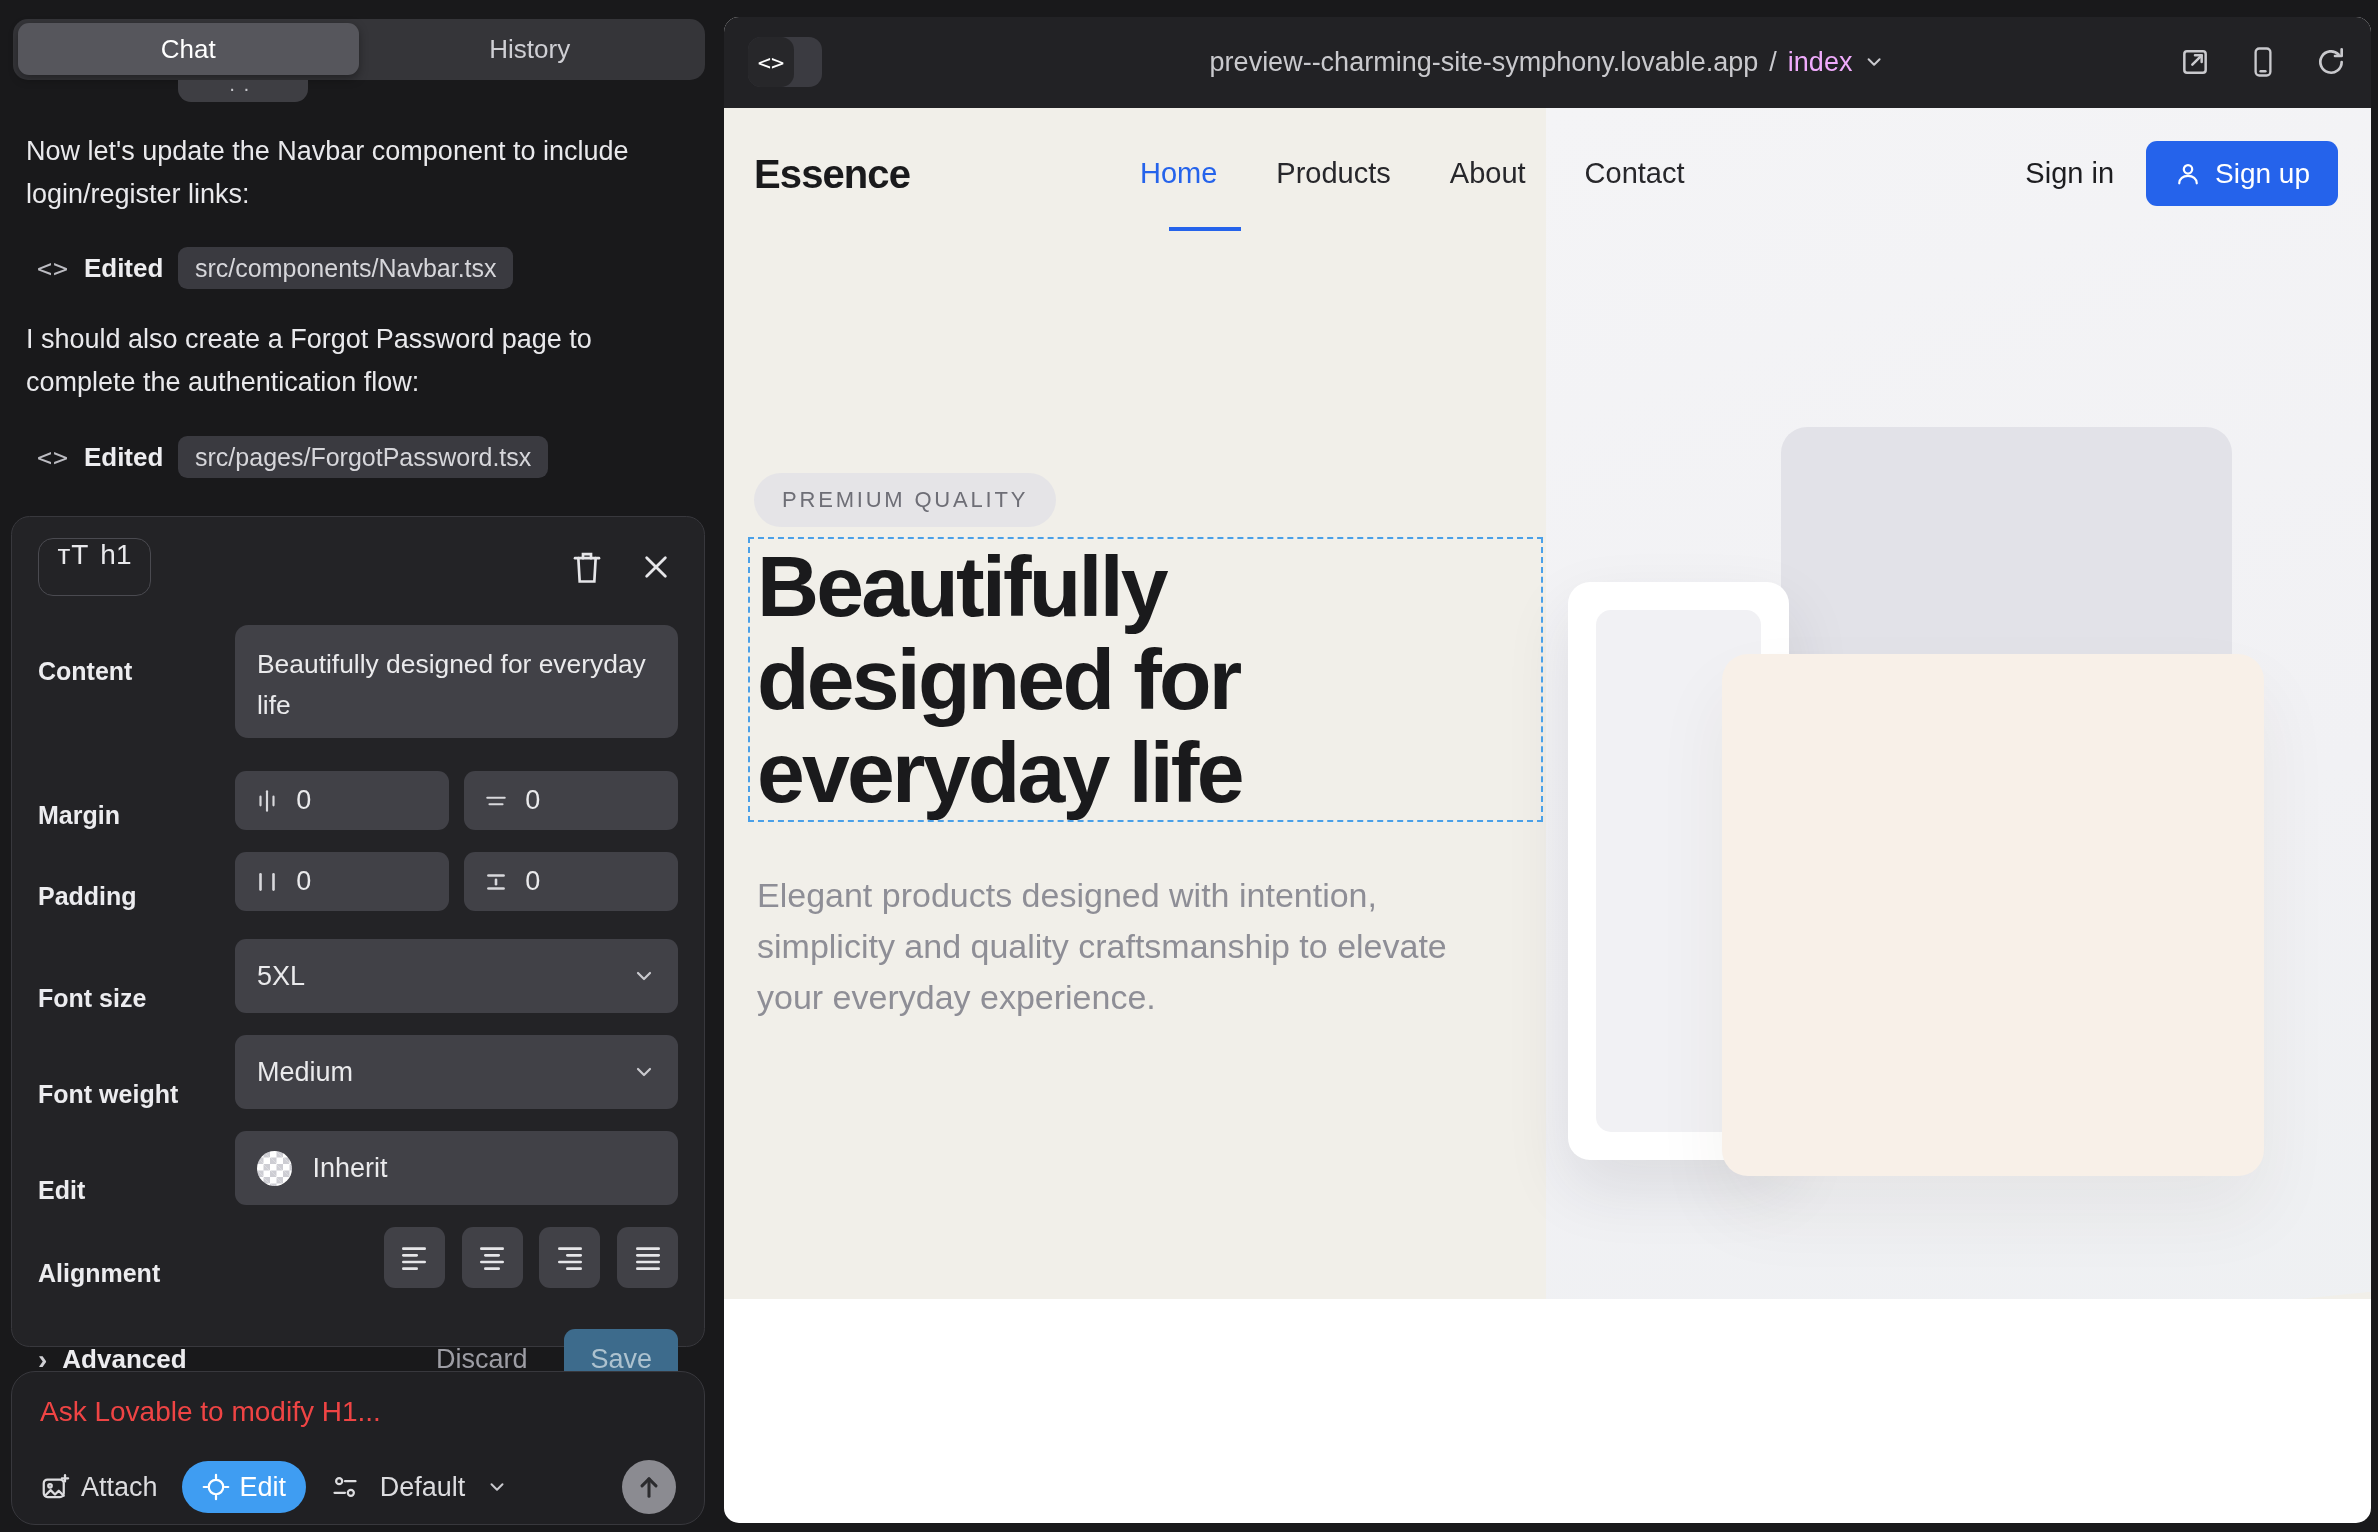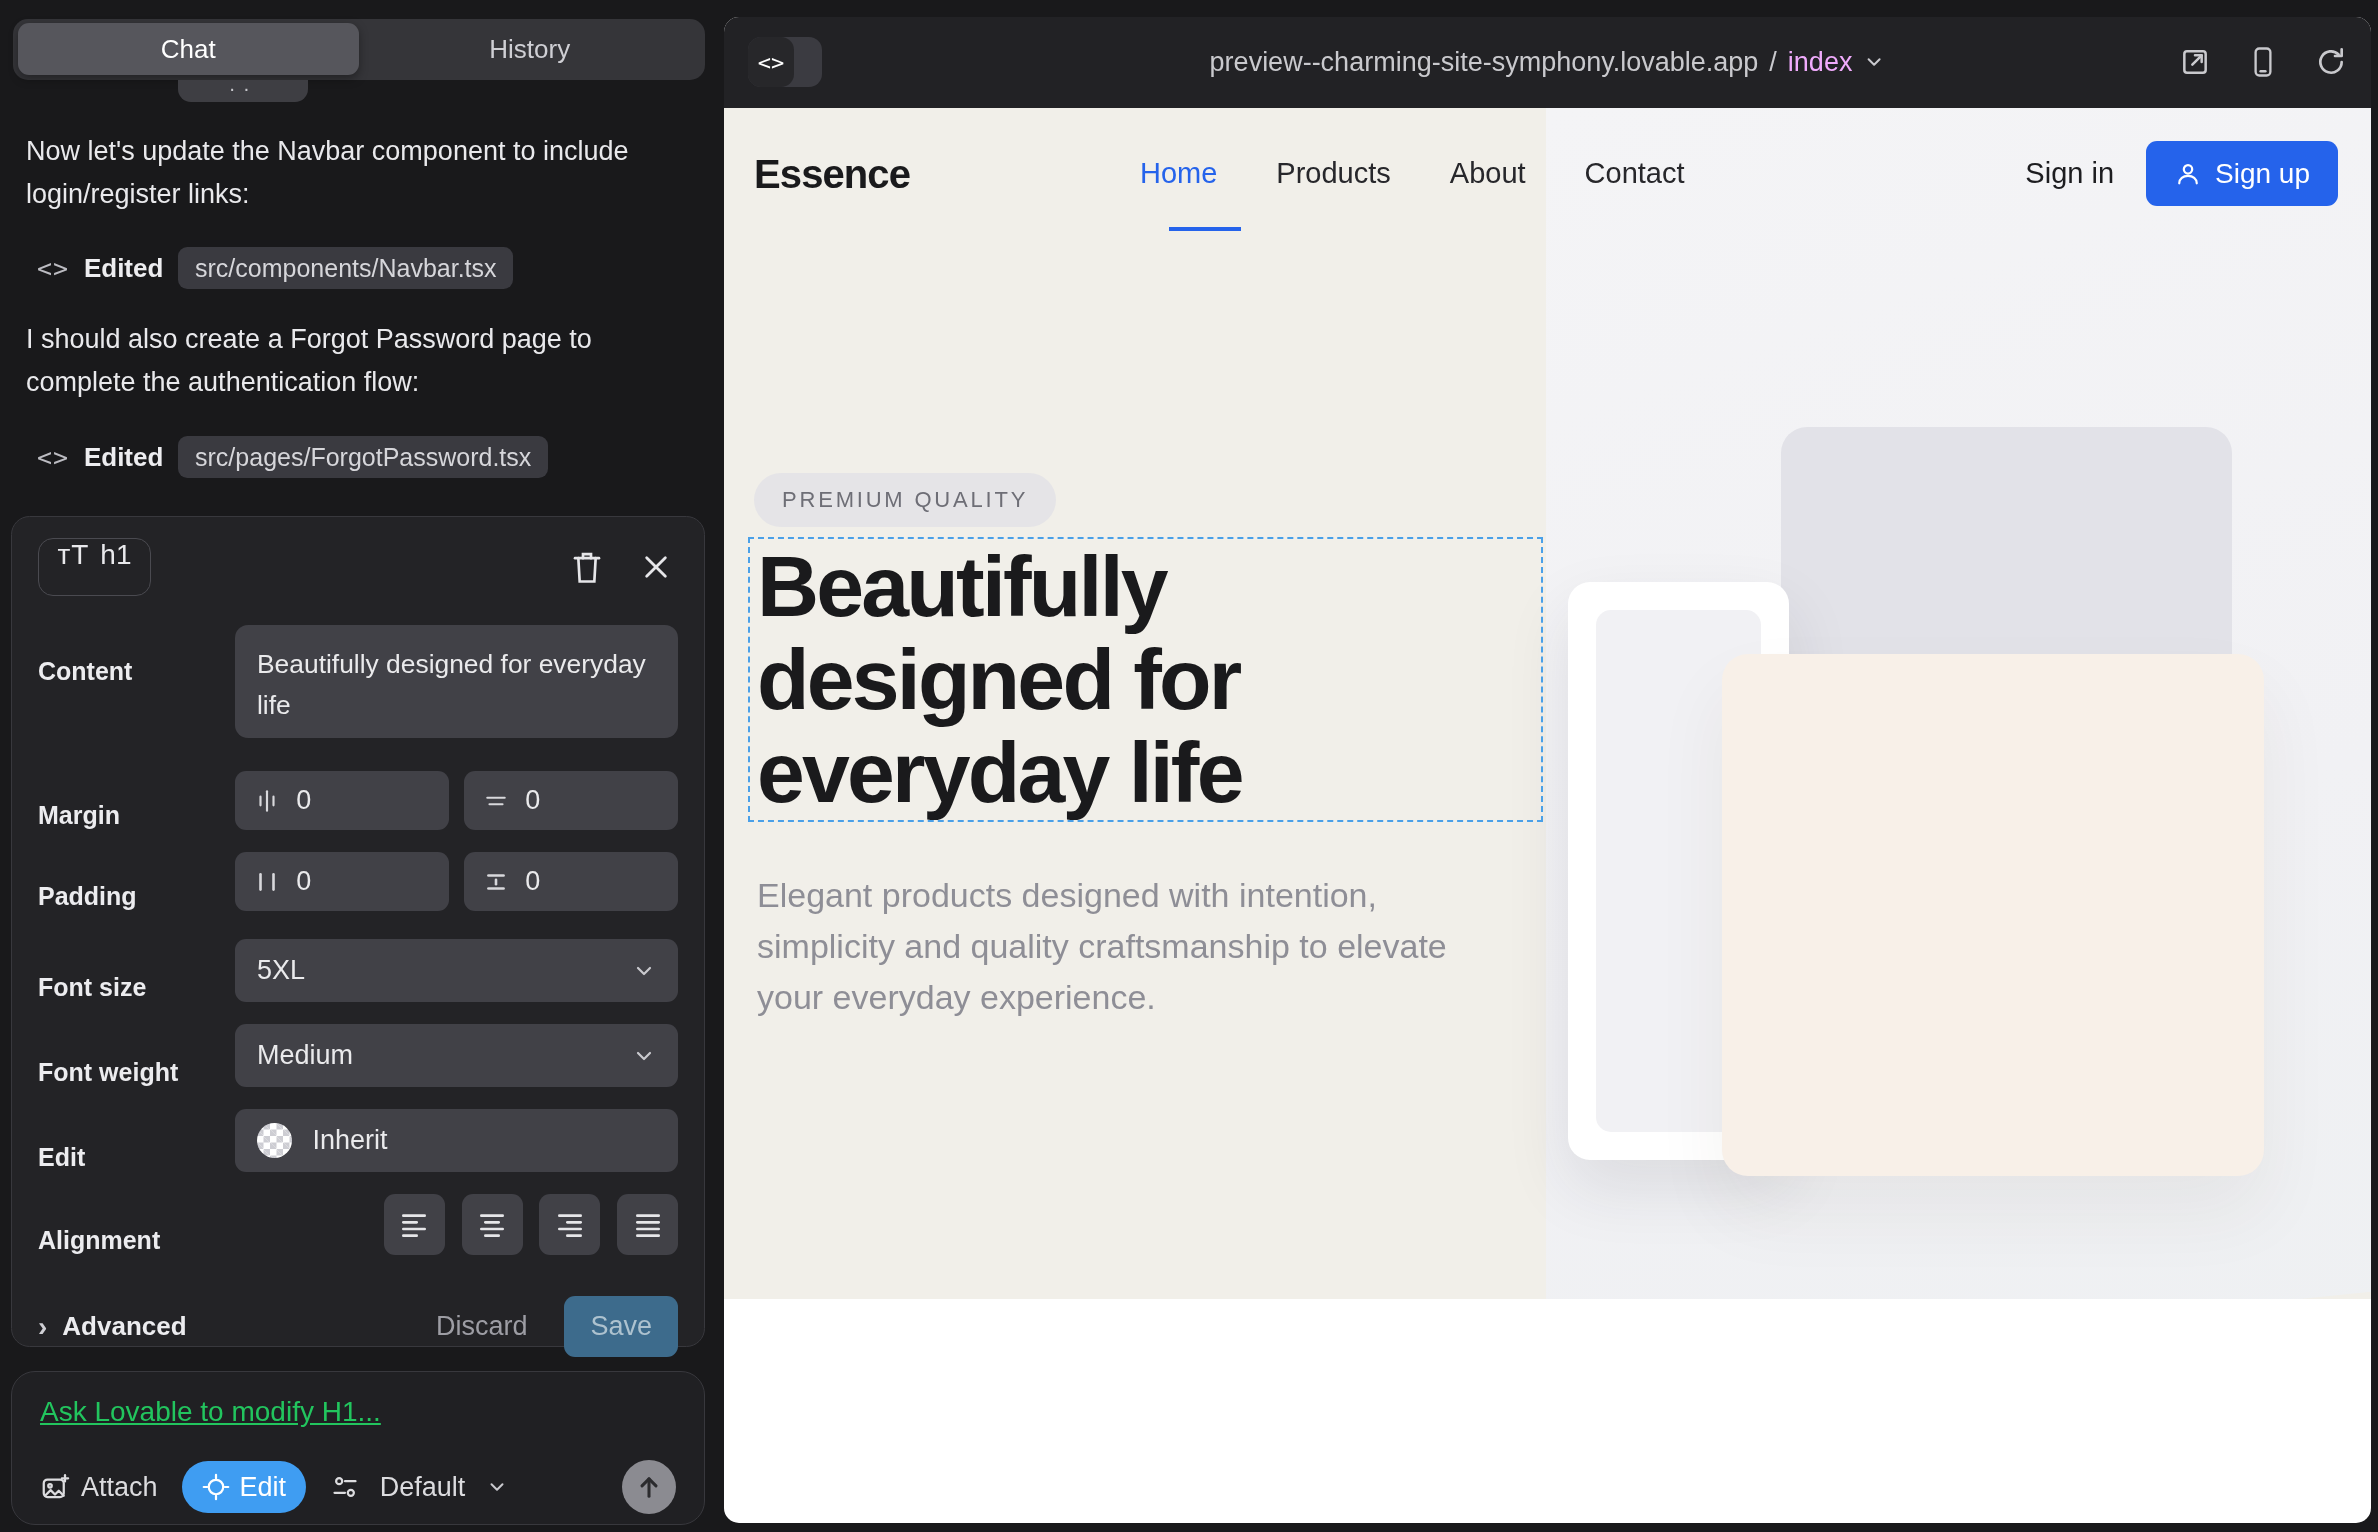--- a/index.html
+++ b/index.html
@@ -36,21 +36,21 @@
               cursor:pointer; margin-left:24px; }
   .row { display:flex; align-items:flex-end; }
   .row-label { width:197px; font-size:25px; font-weight:bold; color:#ececef; flex:none; }
   .field-area { flex:1; display:flex; gap:15px; }
   .content-row { margin-top:32px; align-items:flex-start; }
   .content-row .row-label { padding-top:32px; }
   .textarea { flex:1; height:113px; background:#414147; border-radius:13px; padding:18.6px 22px;
               font-size:26.4px; line-height:1.55; color:#eaeaec; }
   .mini-input { flex:1; height:59px; background:#414147; border-radius:11px; display:flex;
                 align-items:center; gap:16.7px; padding:0 18.6px; color:#eaeaec; font-size:27px; }
-  .select { flex:1; height:63px; background:#414147; border-radius:11px; display:flex;
+  .select { flex:1; height:74px; background:#414147; border-radius:11px; display:flex;
             align-items:center; padding:0 22px; color:#eaeaec; font-size:27px; cursor:pointer; }
   .select .sel-val { flex:1; }
   .swatch { width:35px; height:35px; border-radius:50%; margin-right:20.4px; background-color:#fff;
             background-image:linear-gradient(45deg,#cdcdd3 25%,transparent 25%,transparent 75%,#cdcdd3 75%),
                              linear-gradient(45deg,#cdcdd3 25%,transparent 25%,transparent 75%,#cdcdd3 75%);
             background-size:13px 13px; background-position:0 0,6.5px 6.5px; }
   .align-btns { flex:1; display:flex; gap:16.7px; justify-content:flex-end; }
   .align-btn { width:61px; height:61px; background:#414147; border-radius:11px; display:flex;
                align-items:center; justify-content:center; cursor:pointer; }
   .panel-footer { display:flex; align-items:center; margin-top:41px; height:61px; }
@@ -58,21 +58,21 @@
               font-weight:bold; cursor:pointer; }
   .chev-r { color:#cfcfd4; font-size:28px; }
   .footer-spacer { flex:1; }
   .discard { color:#9d9da4; font-size:27px; cursor:pointer; margin-right:37px; }
   .save-btn { background:#3d6b8c; color:#adc2cf; font-size:27px; border-radius:11px;
               padding:0 26px; height:61px; display:flex; align-items:center; cursor:pointer; }
 
   
   .chat-input { position:absolute; left:11px; top:1371px; width:694px; height:154px;
                 background:#202023; border:1.9px solid #38383d; border-radius:24px; padding:24px 28px; }
-  .placeholder { font-size:28px; color:#22c55e;text-decoration:underline; }
+  .placeholder { font-size:28px; color:#ef4444; }
   .input-row { display:flex; align-items:center; margin-top:32px; height:54px; gap:9.3px; }
   .input-act { display:flex; align-items:center; gap:11px; color:#dcdcdf; font-size:27px; cursor:pointer; }
   .edit-pill { display:flex; align-items:center; gap:9.3px; background:#3f9df2; color:#fff;
                border-radius:927px; padding:0 20.4px; height:52px; font-size:27px; margin:0 15px; cursor:pointer; }
   .default-act { display:flex; align-items:center; gap:21px; color:#dcdcdf; font-size:27px; cursor:pointer; }
   .send-btn { margin-left:auto; width:54px; height:54px; border-radius:50%; background:#8b8b91;
               display:flex; align-items:center; justify-content:center; cursor:pointer; }
 
   
   .preview { position:absolute; left:724px; top:16.7px; width:1647px; height:1506px;

